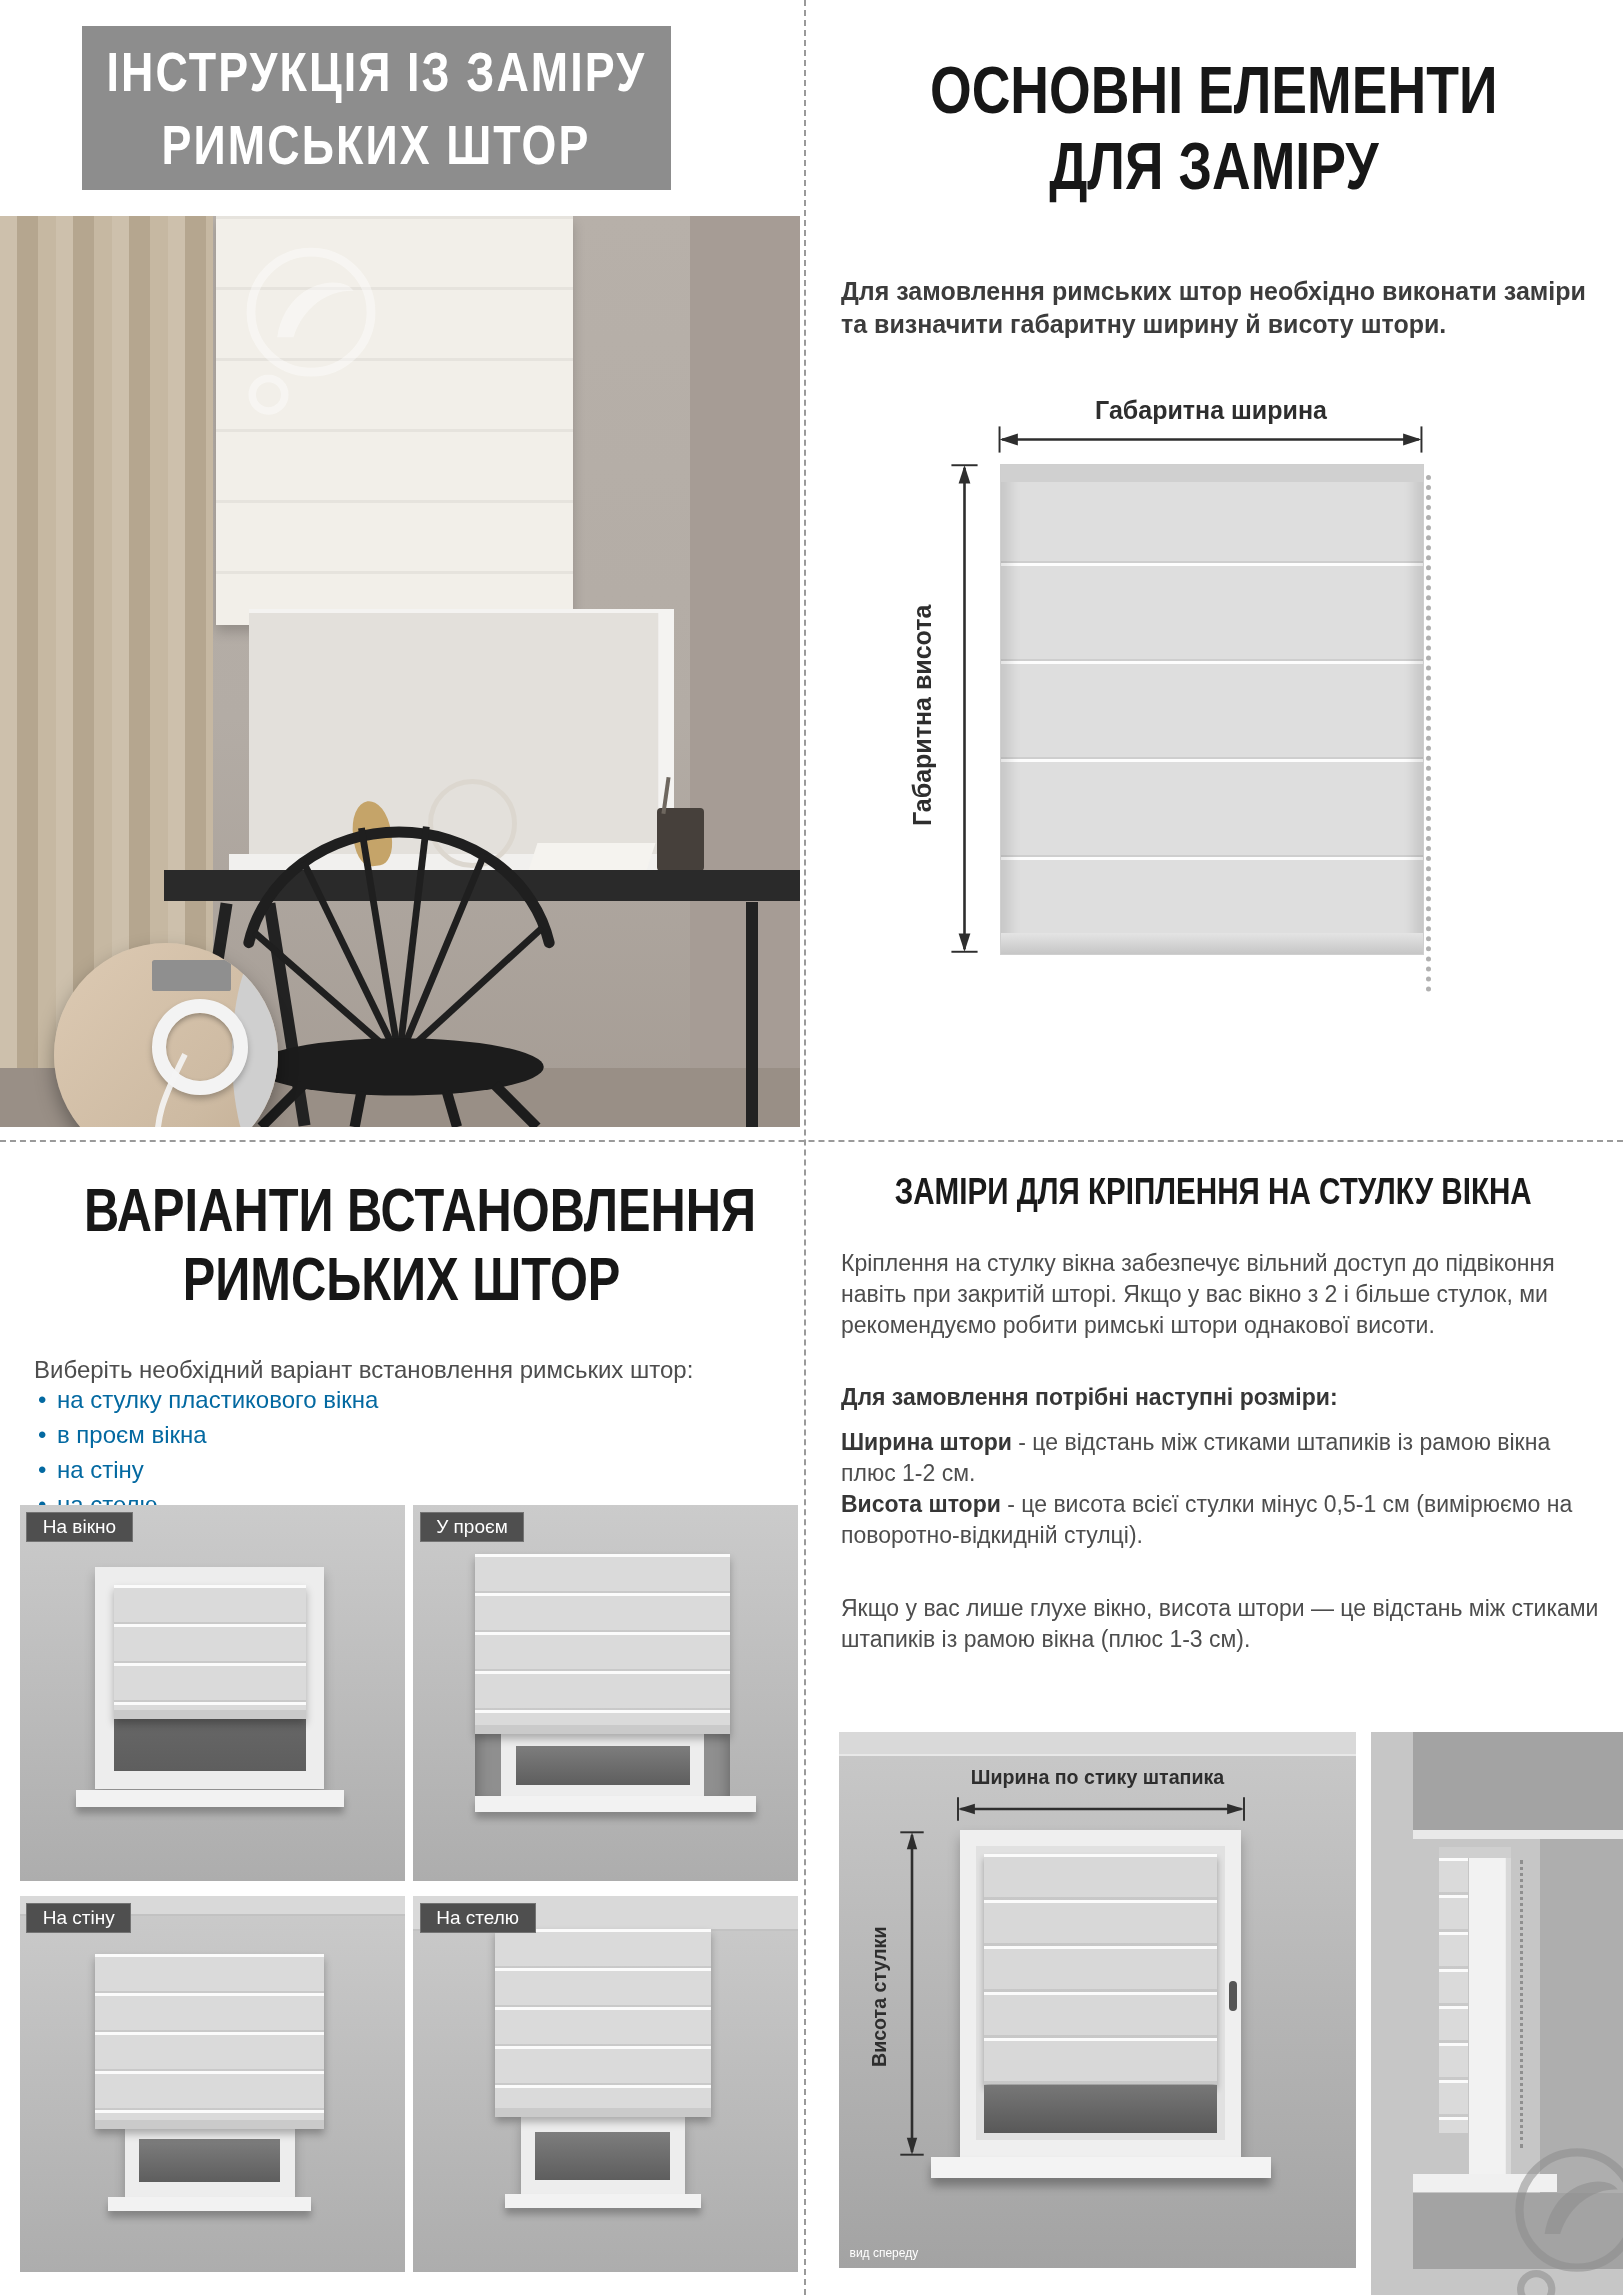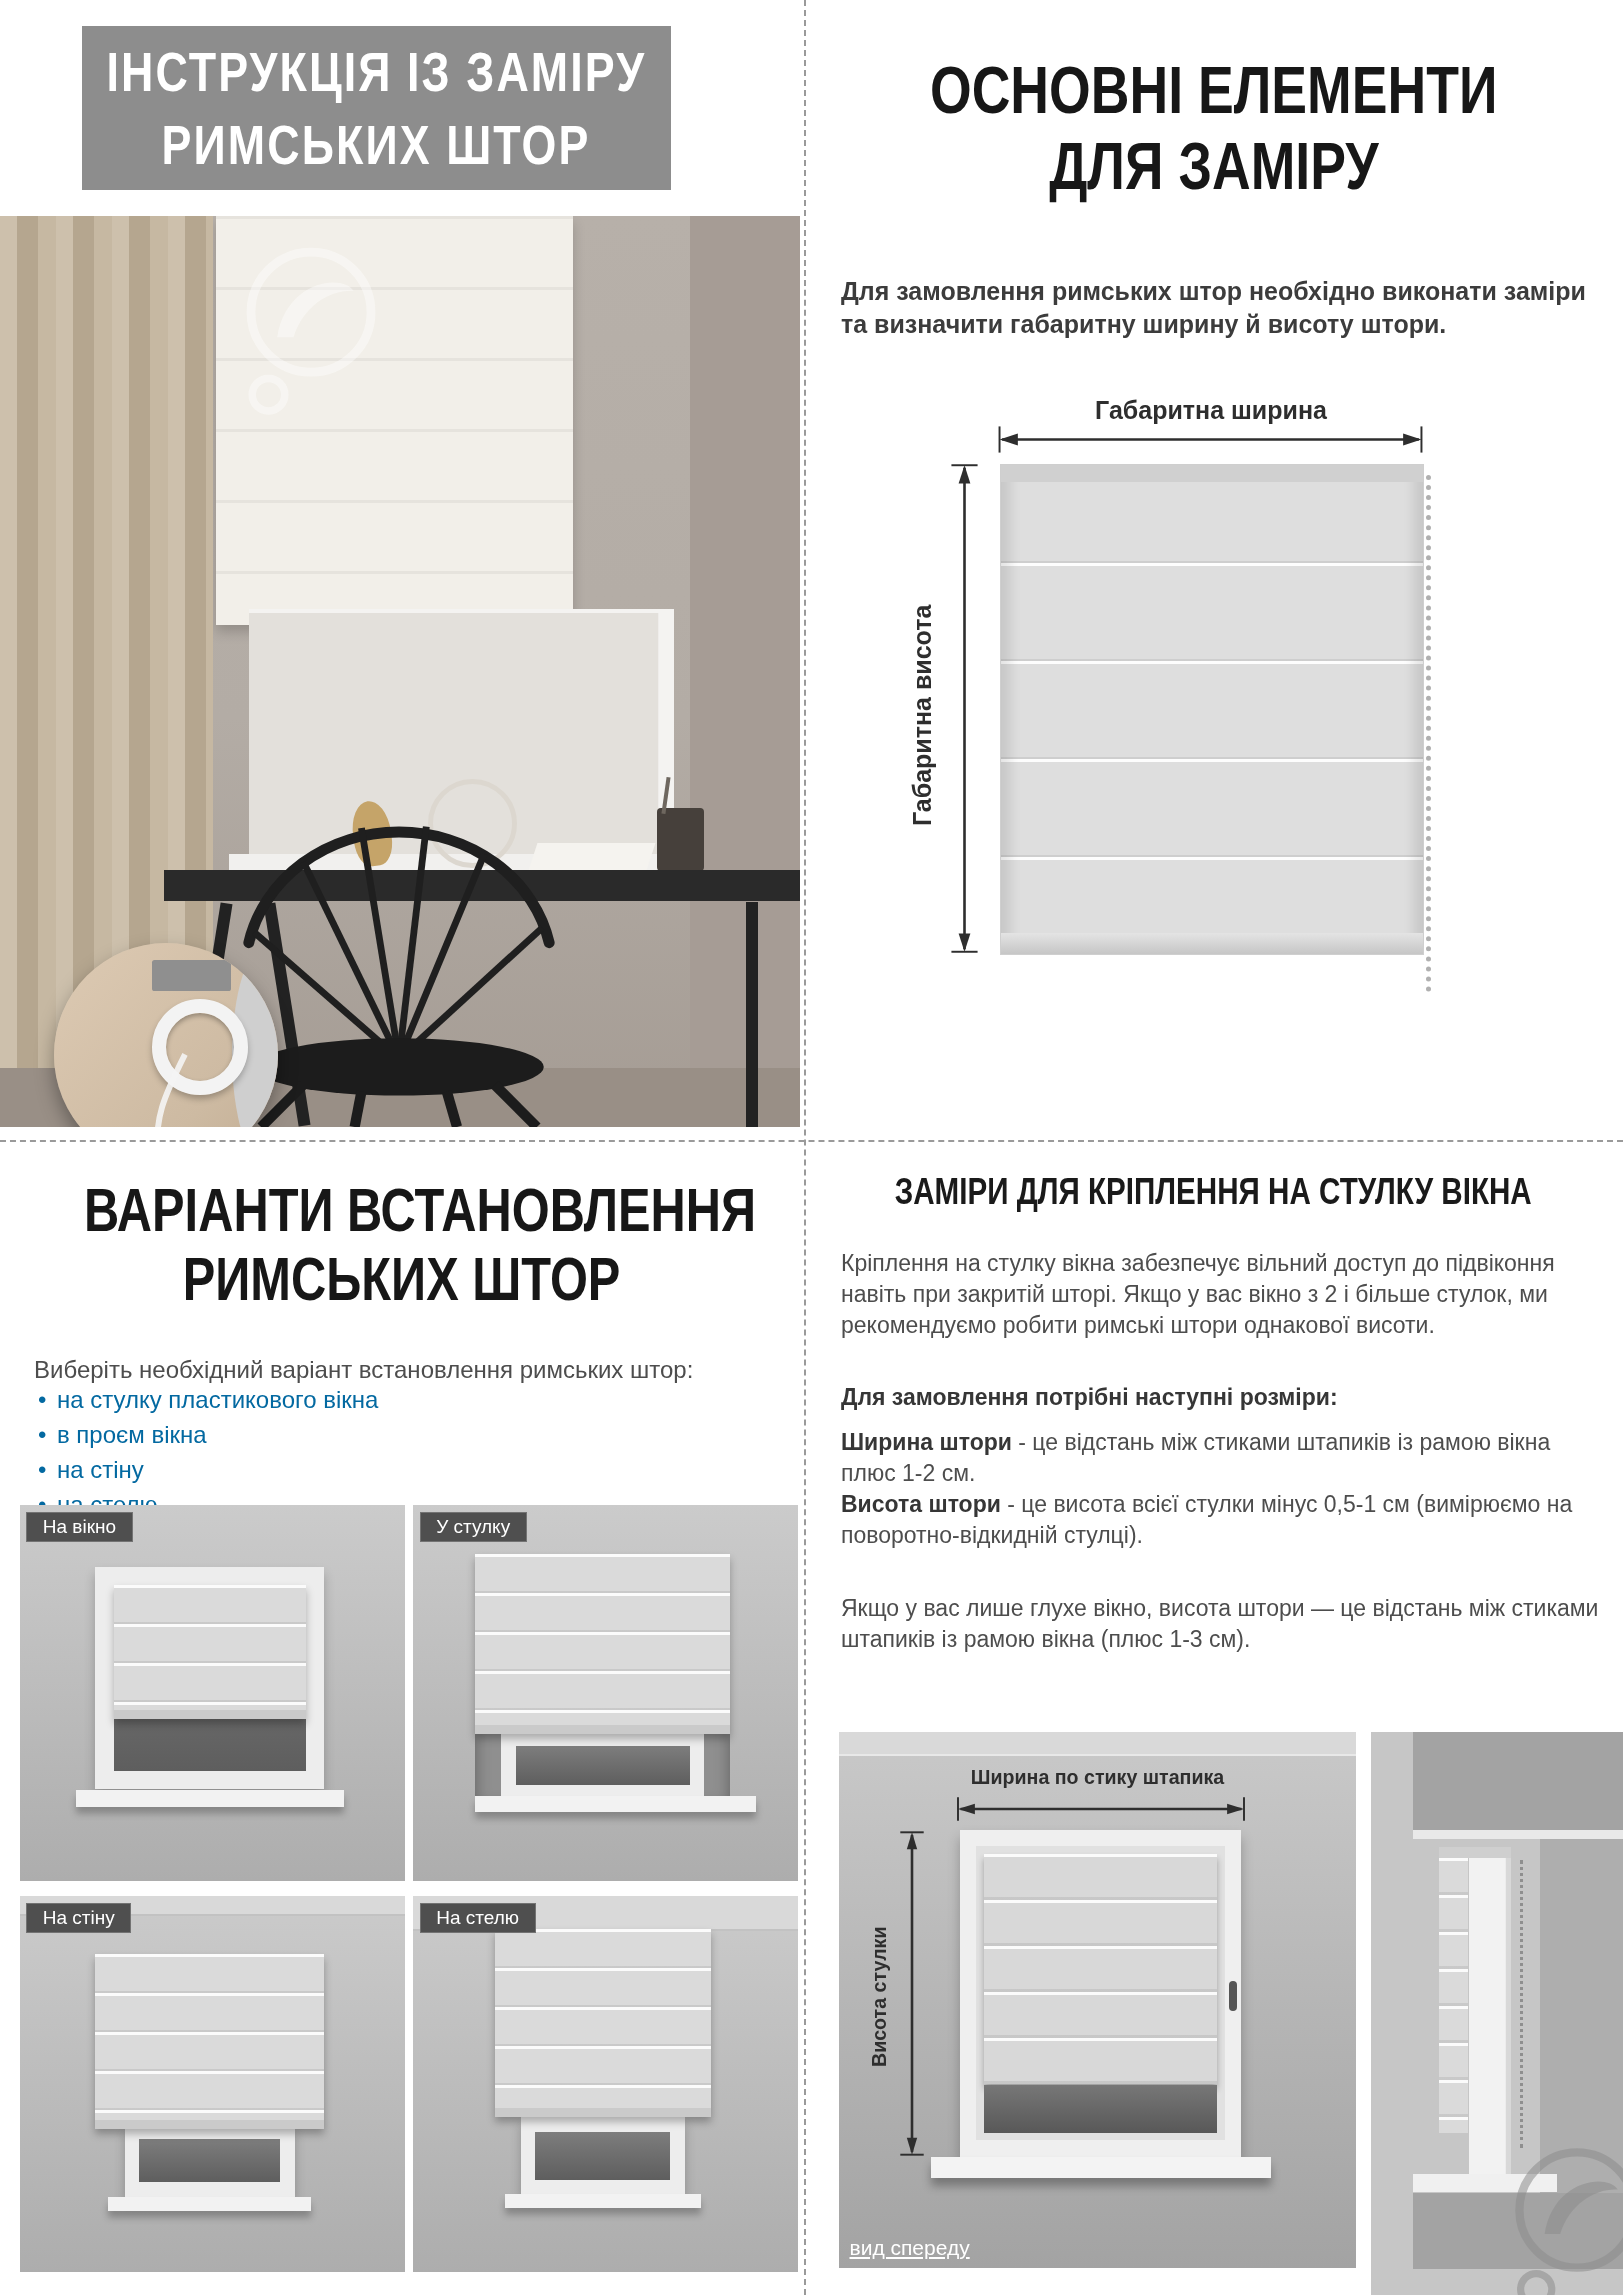--- a/index.html
+++ b/index.html
@@ -105,21 +105,21 @@
   .fv-arrow-v{position:absolute;left:60px;top:94px;}
   .fv-hlabel{position:absolute;left:29px;top:335px;font-size:19.6px;}
   .fv-frame{position:absolute;left:121px;top:98px;width:281px;height:327px;background:#efefef;box-shadow:0 7.9px 11.8px rgba(0,0,0,.25);}
   .fv-sash{position:absolute;left:137px;top:114px;width:249px;height:294px;background:#e1e1e1;}
   .fv-blind{position:absolute;left:145px;top:122px;width:233px;height:230px;background-color:#d8d8d8;
       background-image:repeating-linear-gradient(180deg,rgba(255,255,255,.9) 0 2.6px,rgba(255,255,255,0) 2.6px 43px,rgba(80,80,80,.12) 43px 46px);
       box-shadow:0 5.2px 6.5px rgba(0,0,0,.3);}
   .fv-glass{position:absolute;left:145px;top:353px;width:233px;height:48px;background:linear-gradient(180deg,#777,#585858);}
   .fv-handle{position:absolute;left:390px;top:249px;width:7.9px;height:30px;background:#555;border-radius:3.9px;}
   .fv-sill{position:absolute;left:92px;top:425px;width:340px;height:21px;background:#f3f3f3;box-shadow:0 7.9px 9.2px rgba(0,0,0,.3);}
-  .view-caption{position:absolute;left:10.5px;bottom:7.9px;color:#ffffff;font-size:21px;text-decoration:underline;}
+  .view-caption{position:absolute;left:10.5px;bottom:7.9px;color:#ffffff;font-size:12px;}
 
   .side-view{position:absolute;left:1371px;top:1732px;width:252px;height:624px;overflow:hidden;background:#c6c6c6;}
   .sv-lintel{position:absolute;left:42px;top:0;width:210px;height:98px;background:#a3a3a3;}
   .sv-soffit{position:absolute;left:42px;top:98px;width:210px;height:9.2px;background:#e9e9e9;}
   .sv-return{position:absolute;left:169px;top:107px;width:83px;height:430px;background:#aeaeae;}
   .sv-sash{position:absolute;left:98px;top:115px;width:42px;height:327px;background:#f2f2f2;box-shadow:inset -5.2px 0 0 #d8d8d8;}
   .sv-bracket{position:absolute;left:68px;top:115px;width:72px;height:10.5px;background:#cfcfcf;}
   .sv-blind{position:absolute;left:68px;top:126px;width:29px;height:275px;background-color:#dadada;
       background-image:repeating-linear-gradient(180deg,rgba(255,255,255,.9) 0 2.6px,rgba(255,255,255,0) 2.6px 34px,rgba(80,80,80,.12) 34px 37px);}
   .sv-chain{position:absolute;left:149px;top:128px;height:288px;width:0;border-left:3.9px dotted #8f8f8f;}
@@ -257,21 +257,21 @@
   <div class="tile" style="left:413px;top:1505px;">
     <div class="scene">
       <div class="t-glass" style="left:62px;top:49px;width:255px;height:242px;background:#8f8f8f;box-shadow:inset 0 10.5px 14.4px rgba(0,0,0,.35);"></div>
       <div class="t-frame" style="left:88px;top:229px;width:203px;height:62px;box-shadow:none;"></div>
       <div class="t-glass" style="left:103px;top:241px;width:174px;height:39px;"></div>
       <div class="t-blind" style="left:62px;top:49px;width:255px;height:180px;">
         <div class="t-blind-bar"></div>
       </div>
       <div class="t-sill" style="left:62px;top:291px;width:281px;height:15.7px;"></div>
     </div>
-    <div class="tile-label">У стулку</div>
+    <div class="tile-label">У проєм</div>
   </div>
 
   <div class="tile" style="left:19.6px;top:1896px;">
     <div class="scene">
       <div class="t-ceil" style="height:18.3px;"></div>
       <div class="t-frame" style="left:105px;top:229px;width:170px;height:72px;"></div>
       <div class="t-glass" style="left:119px;top:243px;width:141px;height:43px;"></div>
       <div class="t-blind" style="left:75px;top:58px;width:229px;height:175px;">
         <div class="t-blind-bar"></div>
       </div>

